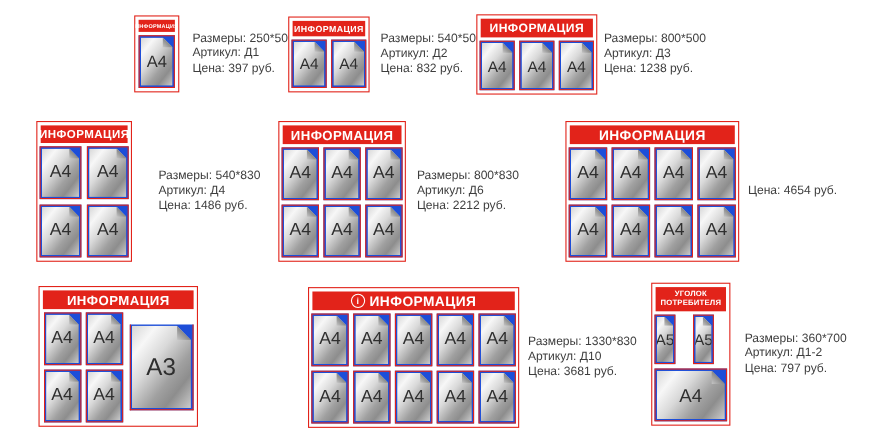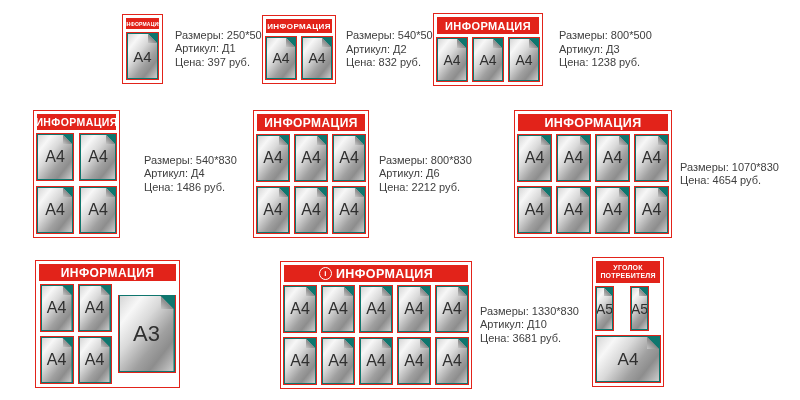--- a/index.html
+++ b/index.html
@@ -6,33 +6,33 @@
   .canvas{
     position:relative;width:800px;height:400px;background:#ffffff;overflow:hidden;
     font-family:"Liberation Sans",sans-serif;
     --red:#e2231a;--text:#3e3e3e;--label:#2f2f2f;
   }
   .product{position:absolute;display:flex;align-items:center;}
   .board{background:#fff;border:1px solid var(--red);padding:3px;box-sizing:border-box;flex:none;}
   .bhead{background:var(--red);color:#fff;font-weight:bold;display:flex;align-items:center;justify-content:center;
          text-align:center;letter-spacing:.4px;margin-bottom:3px;}
   .pgrid{display:grid;justify-content:center;}
-  .pocket{border:1px solid var(--red);background:#0f766e;padding:1px;box-sizing:border-box;position:relative;--fold:9px;}
+  .pocket{border:1px solid var(--red);background:#1d4ed8;padding:1px;box-sizing:border-box;position:relative;--fold:9px;}
   .paper{width:100%;height:100%;position:relative;display:flex;align-items:center;justify-content:center;
          background:linear-gradient(128deg,#d6d6d6 0%,#f7f7f7 20%,#d9d9d9 40%,#a0a0a0 64%,#8d8d8d 78%,#cdcdcd 100%);
          clip-path:polygon(0 0,calc(100% - var(--fold)) 0,100% var(--fold),100% 100%,0 100%);}
   .fold{position:absolute;top:0;right:0;width:var(--fold);height:var(--fold);
         background:linear-gradient(to bottom left,rgba(0,0,0,0) 49%,#878787 50%,#c6c6c6 100%);}
   .plabel{color:var(--label);line-height:1;}
   .specs{color:var(--text);font-size:11px;line-height:13.5px;white-space:nowrap;}
 
   
   .p1{left:122px;top:14px;}  .p1 .specs{margin-left:12px;}
   .p2{left:262px;top:15px;}  .p2 .specs{margin-left:10px;}
-  .p3{left:433px;top:13px;}  .p3 .specs{margin-left:16px;}
+  .p3{left:433px;top:13px;}  .p3 .specs{margin-left:6px;}
   .p4{left:33px;top:110px;}  .p4 .specs{margin-left:24px;}
   .p5{left:253px;top:110px;} .p5 .specs{margin-left:10px;}
   .p6{left:514px;top:110px;} .p6 .specs{margin-left:8px;}
   .p7{left:35px;top:260px;}  .p7 .specs{margin-left:8px;}
   .p8{left:280px;top:261px;} .p8 .specs{margin-left:8px;}
   .p9{left:592px;top:257px;} .p9 .specs{margin-left:13px;}
 
   
   .p1 .board{width:41px;}  .p1 .bhead{font-size:5px;height:11px;letter-spacing:.2px;}
   .p2 .board{width:74px;}  .p2 .bhead{font-size:8px;height:14px;}
@@ -293,21 +293,20 @@
           </div>
           <div class="pocket">
             <div class="paper">
               <span class="fold"></span>
               <span class="plabel">A4</span>
             </div>
           </div>
         </div>
     </div>
     <div class="specs">
-      <div>Размеры: 1070*830</div>
       <div>Цена: 4654 руб.</div>
     </div>
   </div>
 
   <div class="product p7">
     <div class="board">
       <div class="bhead">
         <span>ИНФОРМАЦИЯ</span>
       </div>
       <div class="b7content">
@@ -447,15 +446,20 @@
         </div>
       <div class="pgrid g9a4">
           <div class="pocket">
             <div class="paper">
               <span class="fold"></span>
               <span class="plabel">A4</span>
             </div>
           </div>
         </div>
     </div>
+    <div class="specs">
+      <div>Размеры: 360*700</div>
+      <div>Артикул: Д1-2</div>
+      <div>Цена: 797 руб.</div>
+    </div>
   </div>
 
 </div>
 
 </body></html>

